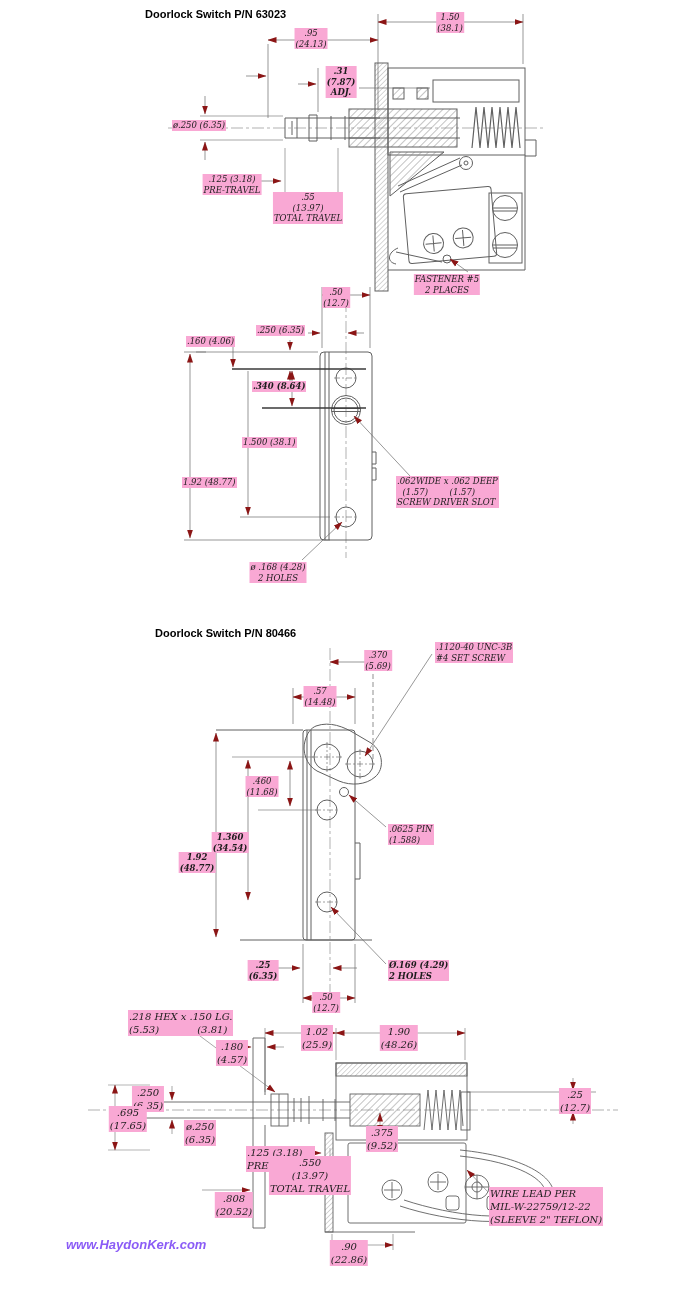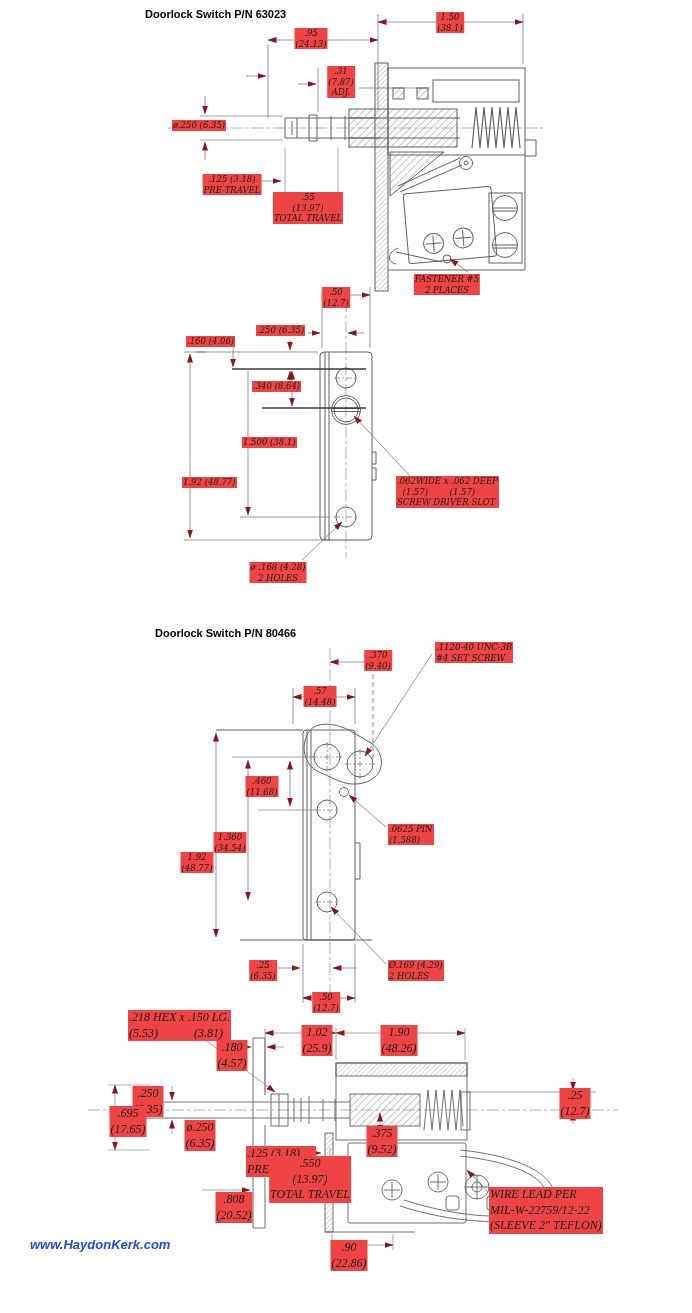--- a/index.html
+++ b/index.html
@@ -1,27 +1,27 @@
 <!DOCTYPE html>
 <html><head>
 <meta charset="utf-8">
 <style>
   html,body{margin:0;padding:0;background:#fff;}
   .page{position:relative;width:636px;height:1313px;background:#fff;overflow:hidden;
         font-family:"DejaVu Serif",serif;}
   svg.art{position:absolute;left:0;top:0;}
   .lbl{position:absolute;font-style:italic;font-size:8.5px;line-height:1.25;color:#1c1c1c;
-       white-space:pre;text-align:center;transform:translateX(-50%);background:#ef4444;padding:0 1px;}
+       white-space:pre;text-align:center;transform:translateX(-50%);background:#f9a8d4;padding:0 1px;}
   .lbl.left{transform:none;text-align:left;}
-  .lbl.sm{font-size:12px;line-height:1.3;font-family:Liberation Serif, serif;}
-  .lbl.bold{font-weight:normal;}
+  .lbl.sm{font-size:10px;line-height:1.3;}
+  .lbl.bold{font-weight:bold;}
   .title{position:absolute;font-family:"Liberation Sans",sans-serif;font-weight:bold;
          font-size:11px;color:#000;white-space:pre;}
   .watermark{position:absolute;font-family:"Liberation Sans",sans-serif;font-weight:bold;
-         font-style:italic;font-size:13px;color:#1d4ed8;}
+         font-style:italic;font-size:13px;color:#8b5cf6;margin-left:36px;}
 </style>
 </head>
 <body>
 
 <div class="page">
 
 <svg class="art" width="692" height="1313" viewBox="0 0 692 1313">
   <defs>
     <pattern id="h1" width="5" height="5" patternUnits="userSpaceOnUse" patternTransform="rotate(45)">
       <line x1="0" y1="0" x2="0" y2="5" stroke="#8a8a8a" stroke-width="1"></line>
@@ -238,21 +238,21 @@
 <div class="lbl left" style="left:242px;top:437px">1.500 (38.1)</div>
 <div class="lbl left" style="left:182px;top:477px">1.92 (48.77)</div>
 <div class="lbl left" style="left:396px;top:476px">.062WIDE x .062 DEEP
   (1.57)        (1.57)
 SCREW DRIVER SLOT</div>
 <div class="lbl" style="left:278px;top:562px">ø .168 (4.28)
 2 HOLES</div>
 
 <div class="title" style="left:155px;top:627px">Doorlock Switch P/N 80466</div>
 <div class="lbl" style="left:378px;top:650px">.370
-(9.40)</div>
+(5.69)</div>
 <div class="lbl left" style="left:435px;top:642px">.1120-40 UNC-3B
 #4 SET SCREW</div>
 <div class="lbl" style="left:320px;top:686px">.57
 (14.48)</div>
 <div class="lbl" style="left:262px;top:776px">.460
 (11.68)</div>
 <div class="lbl bold" style="left:230px;top:832px">1.360
 (34.54)</div>
 <div class="lbl bold" style="left:197px;top:852px">1.92
 (48.77)</div>

